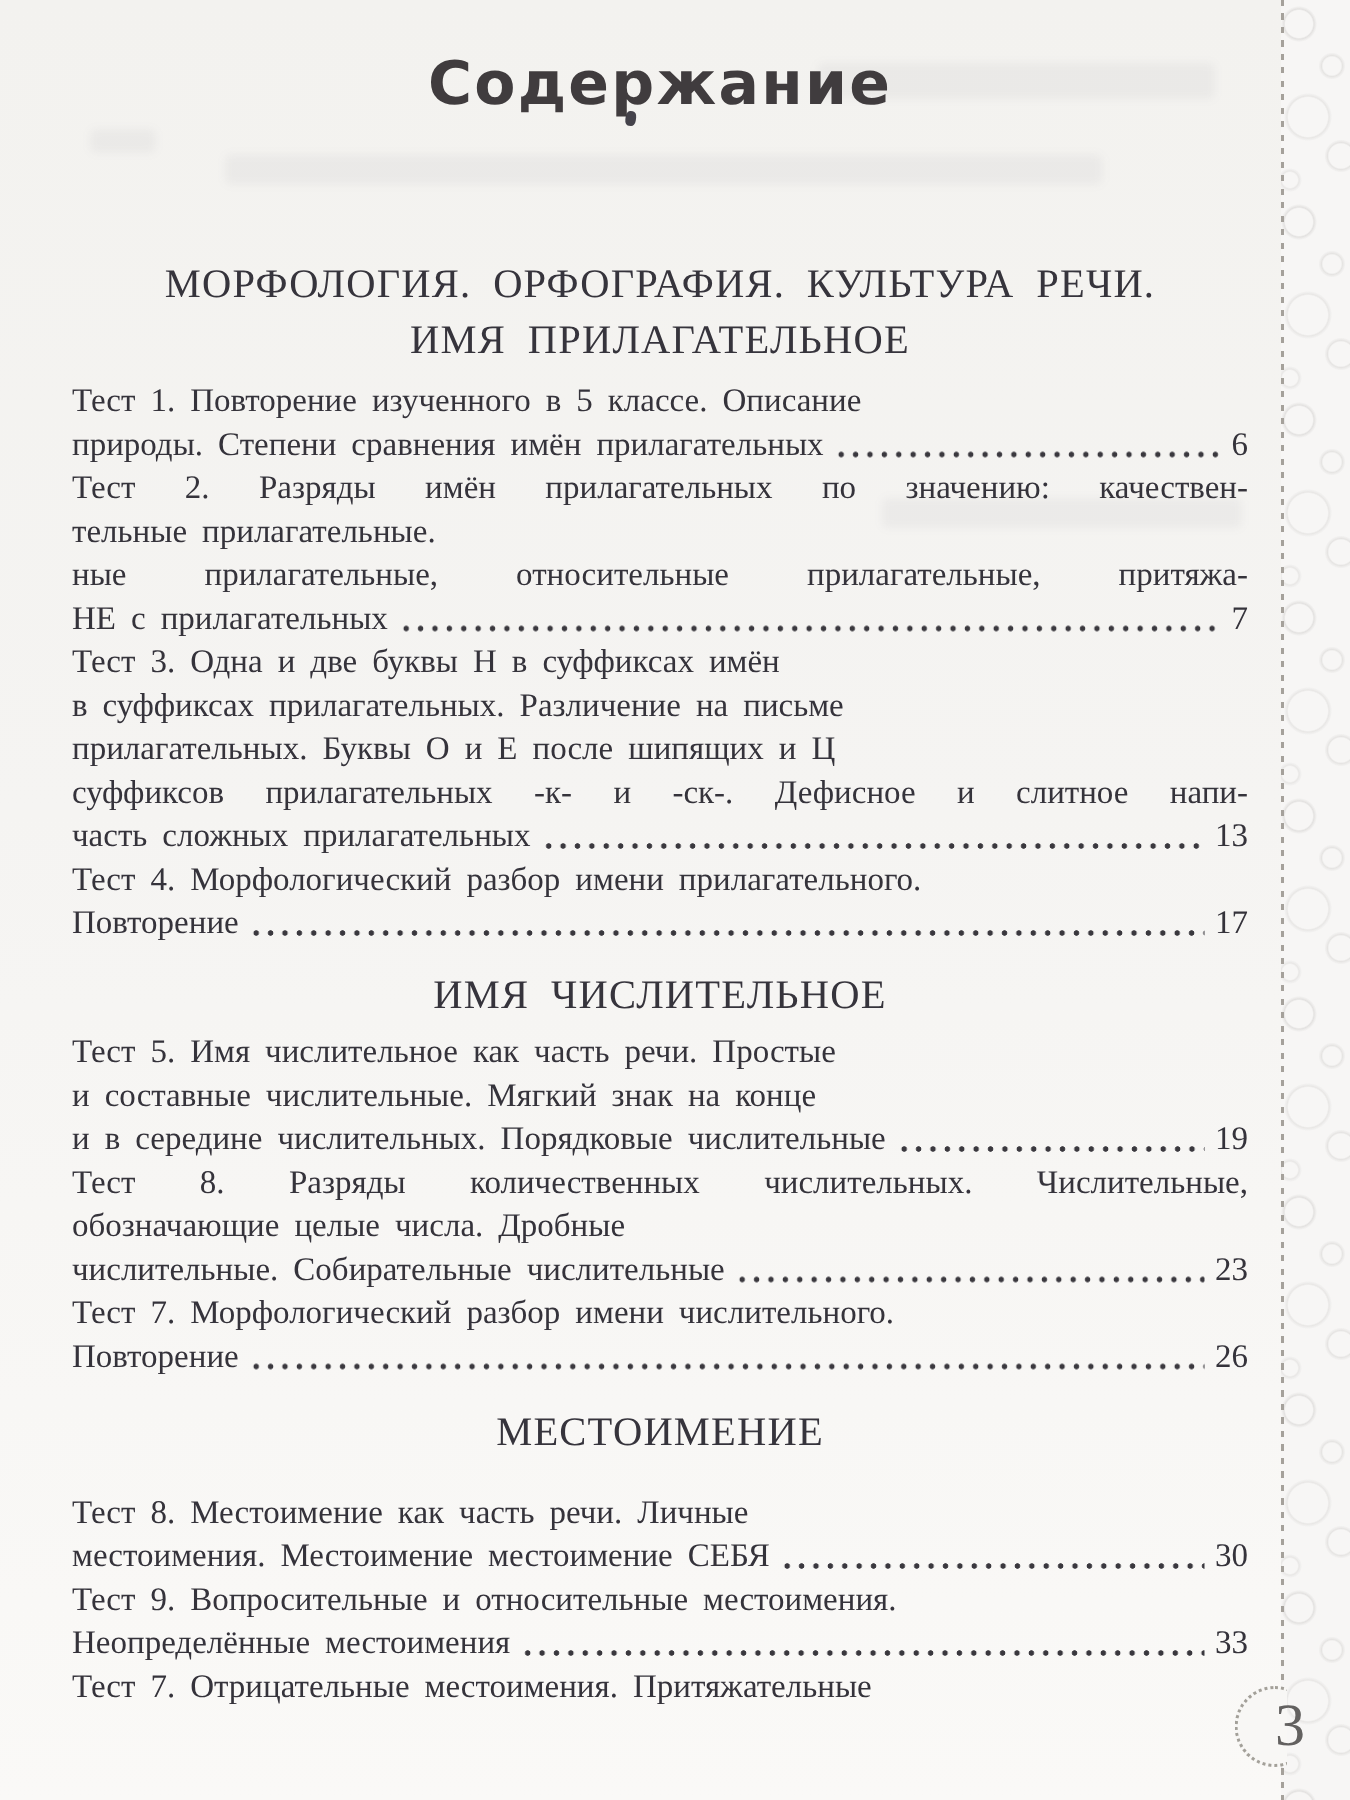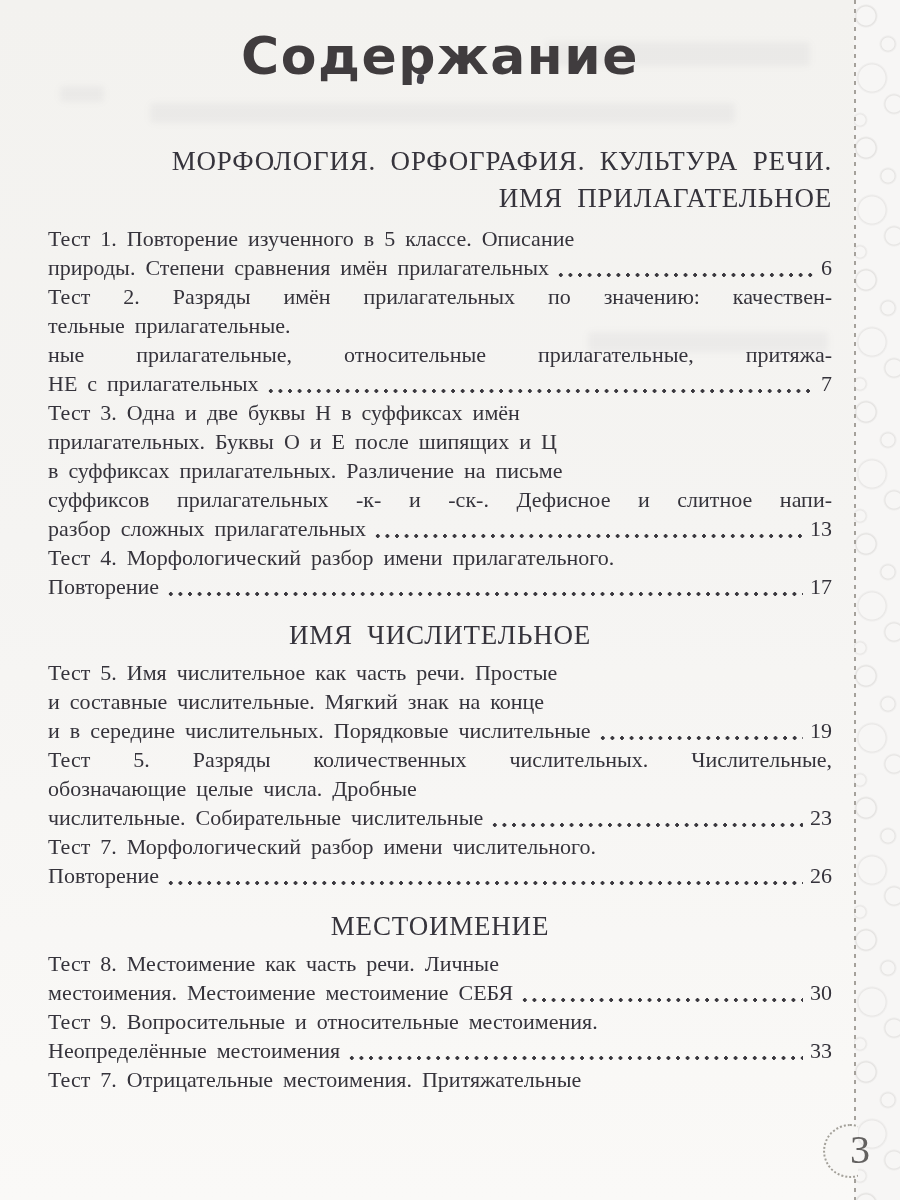--- a/index.html
+++ b/index.html
@@ -86,37 +86,37 @@
     position: absolute;
     left: 48px; top: 0;
     width: 784px;
   }
 
   .doc-title {
     padding-top: 33px;
     text-align: center;
     font-family: "DejaVu Sans", sans-serif;
     font-weight: 700;
-    font-size: 52px;
+    font-size: 40px;
     line-height: 46px;
     letter-spacing: 1.5px;
     color: #403c3e;
   }
 
   .section-heading {
     text-align: center;
     font-size: 27px;
     line-height: 37px;
     letter-spacing: 0.8px;
     word-spacing: 7px;
     color: #36343c;
   }
-  .section:nth-of-type(1) .section-heading { margin-top: 64px; margin-bottom: 7px; text-align: right; }
+  .section:nth-of-type(1) .section-heading { margin-top: 92px; margin-bottom: 7px; }
   .section:nth-of-type(2) .section-heading { margin-top: 16px; margin-bottom: 4px; }
-  .section:nth-of-type(3) .section-heading { margin-top: 18px; margin-bottom: 4px; }
+  .section:nth-of-type(3) .section-heading { margin-top: 18px; margin-bottom: 20px; }
 
   .section-entries {
     font-size: 22px;
     line-height: 29px;
     word-spacing: 4.5px;
   }
 
   .toc-line { white-space: nowrap; }
   .toc-line.fill {
     white-space: normal;
@@ -174,25 +174,25 @@
             </div>
             <div class="toc-line fill"><span class="t">Тест 2. Разряды имён прилагательных по значению: качествен-</span></div>
             <div class="toc-line"><span class="t">тельные прилагательные.</span></div>
             <div class="toc-line fill"><span class="t">ные прилагательные, относительные прилагательные, притяжа-</span></div>
             <div class="toc-line with-page">
               <span class="t">НЕ с прилагательных</span>
               <span class="leader"></span>
               <span class="pg">7</span>
             </div>
             <div class="toc-line"><span class="t">Тест 3. Одна и две буквы Н в суффиксах имён</span></div>
+            <div class="toc-line"><span class="t">в суффиксах прилагательных. Различение на письме</span></div>
             <div class="toc-line"><span class="t">прилагательных. Буквы О и Е после шипящих и Ц</span></div>
-            <div class="toc-line"><span class="t">в суффиксах прилагательных. Различение на письме</span></div>
             <div class="toc-line fill"><span class="t">суффиксов прилагательных -к- и -ск-. Дефисное и слитное напи-</span></div>
             <div class="toc-line with-page">
-              <span class="t">разбор сложных прилагательных</span>
+              <span class="t">часть сложных прилагательных</span>
               <span class="leader"></span>
               <span class="pg">13</span>
             </div>
             <div class="toc-line"><span class="t">Тест 4. Морфологический разбор имени прилагательного.</span></div>
             <div class="toc-line with-page">
               <span class="t">Повторение</span>
               <span class="leader"></span>
               <span class="pg">17</span>
             </div>
           </div>
@@ -203,21 +203,21 @@
             <div>ИМЯ ЧИСЛИТЕЛЬНОЕ</div>
           </div>
     <div class="section-entries">
             <div class="toc-line"><span class="t">Тест 5. Имя числительное как часть речи. Простые</span></div>
             <div class="toc-line"><span class="t">и составные числительные. Мягкий знак на конце</span></div>
             <div class="toc-line with-page">
               <span class="t">и в середине числительных. Порядковые числительные</span>
               <span class="leader"></span>
               <span class="pg">19</span>
             </div>
-            <div class="toc-line fill"><span class="t">Тест 5. Разряды количественных числительных. Числительные,</span></div>
+            <div class="toc-line fill"><span class="t">Тест 8. Разряды количественных числительных. Числительные,</span></div>
             <div class="toc-line"><span class="t">обозначающие целые числа. Дробные</span></div>
             <div class="toc-line with-page">
               <span class="t">числительные. Собирательные числительные</span>
               <span class="leader"></span>
               <span class="pg">23</span>
             </div>
             <div class="toc-line"><span class="t">Тест 7. Морфологический разбор имени числительного.</span></div>
             <div class="toc-line with-page">
               <span class="t">Повторение</span>
               <span class="leader"></span>

